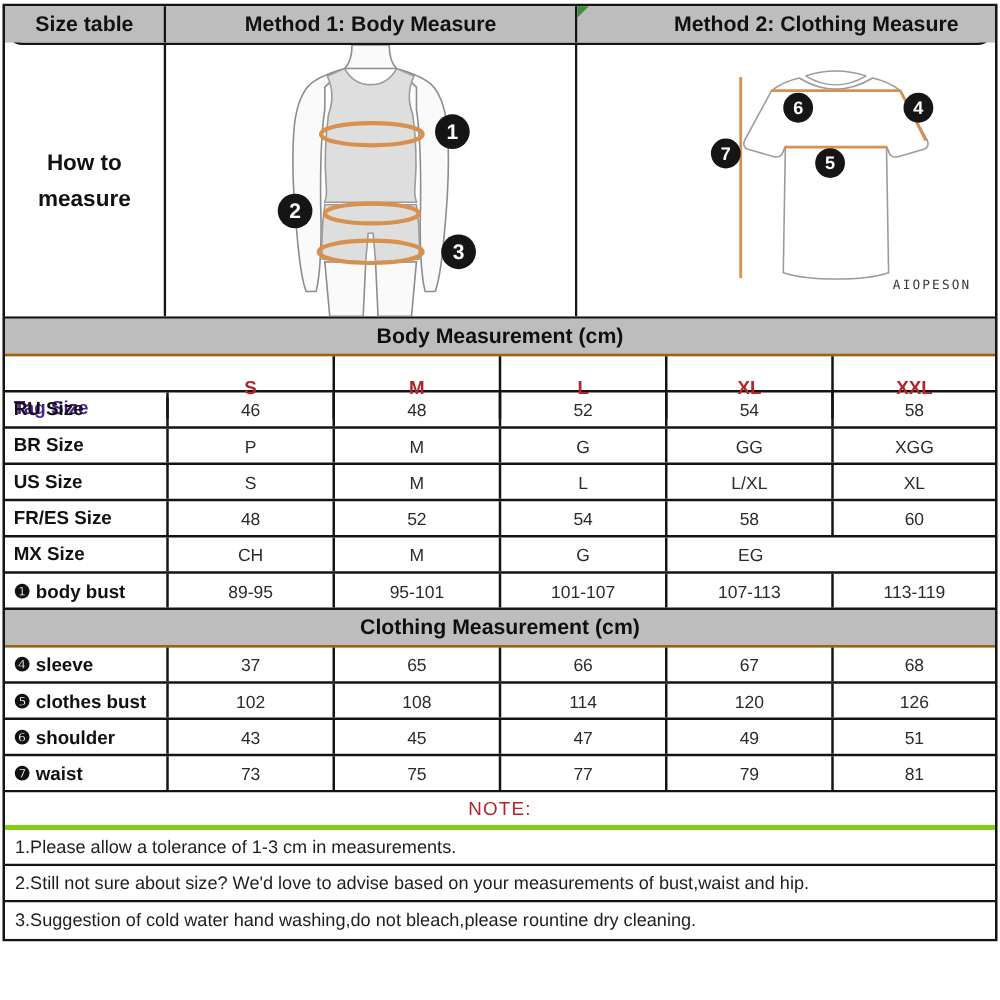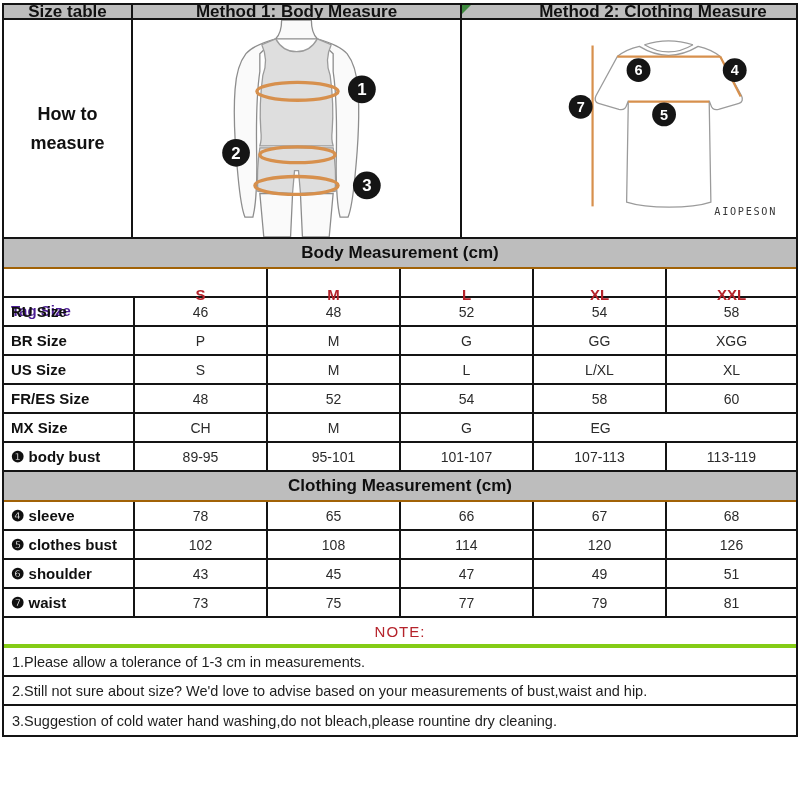--- a/index.html
+++ b/index.html
@@ -4,21 +4,21 @@
 <style>
   * { margin:0; padding:0; box-sizing:border-box; }
   html,body { width:800px; height:800px; }
   body { background:#ffffff; font-family:"Liberation Sans", sans-serif; }
   .page { width:800px; height:800px; background:#fff; padding:3px 2px 0 2px; }
   .sheet { width:796px; border:2px solid #141414; background:#fff; }
 
   .row { display:flex; border-bottom:2px solid #141414; }
   .row:last-child { border-bottom:none; }
 
-  .top-header { height:15px; }
+  .top-header { height:31px;border-radius:14px; }
   .top-header .cell {
     background:#bdbdbd; display:flex; align-items:center; justify-content:center;
     font-weight:bold; font-size:17px; color:#111; position:relative;
   }
   .c-left  { width:129px; border-right:2px solid #141414; }
   .c-mid   { width:329px; border-right:2px solid #141414; }
   .c-right { flex:1;padding-left:48px; }
 
   .illus-row { height:219px; }
   .illus-row .cell { background:#fff; overflow:hidden; }
@@ -206,21 +206,21 @@
       <div class="val">95-101</div>
       <div class="val">101-107</div>
       <div class="val">107-113</div>
       <div class="val">113-119</div>
     </div>
 
     <div class="section-bar">Clothing Measurement (cm)</div>
 
     <div class="grid-row">
       <div class="lab">❹ sleeve</div>
-      <div class="val">78</div>
+      <div class="val">37</div>
       <div class="val">65</div>
       <div class="val">66</div>
       <div class="val">67</div>
       <div class="val">68</div>
     </div>
 
     <div class="grid-row">
       <div class="lab">❺ clothes bust</div>
       <div class="val">102</div>
       <div class="val">108</div>

